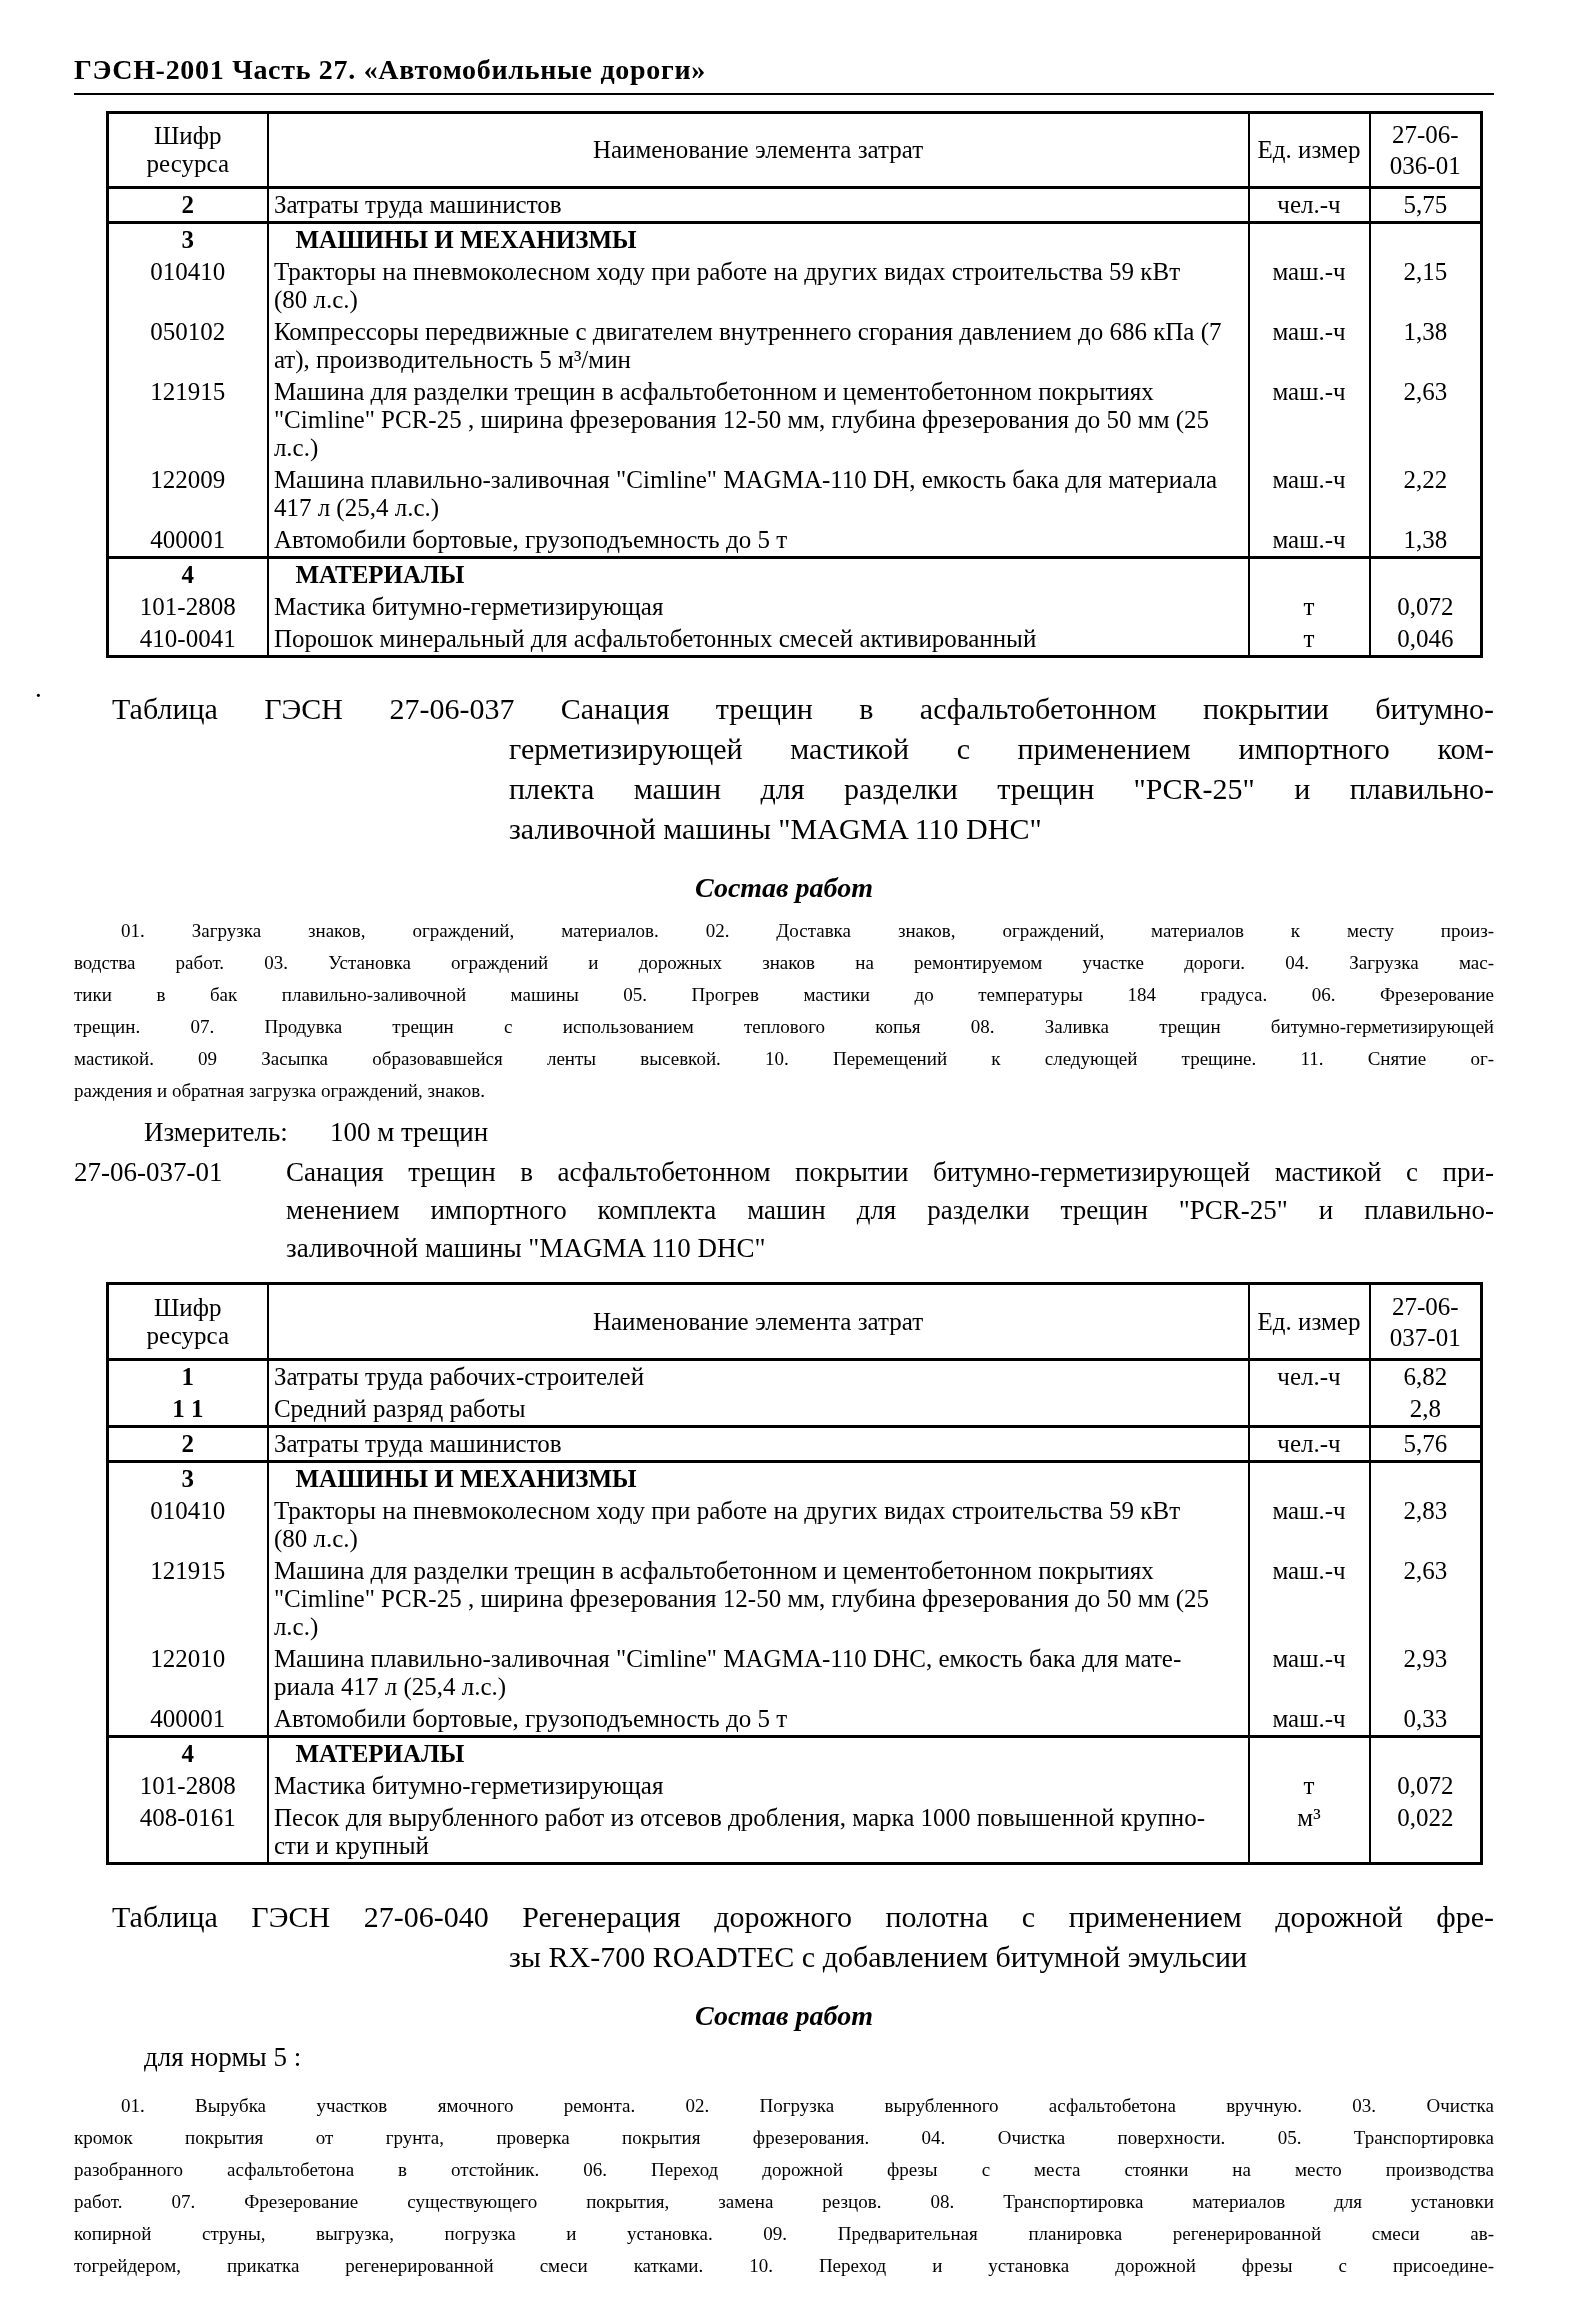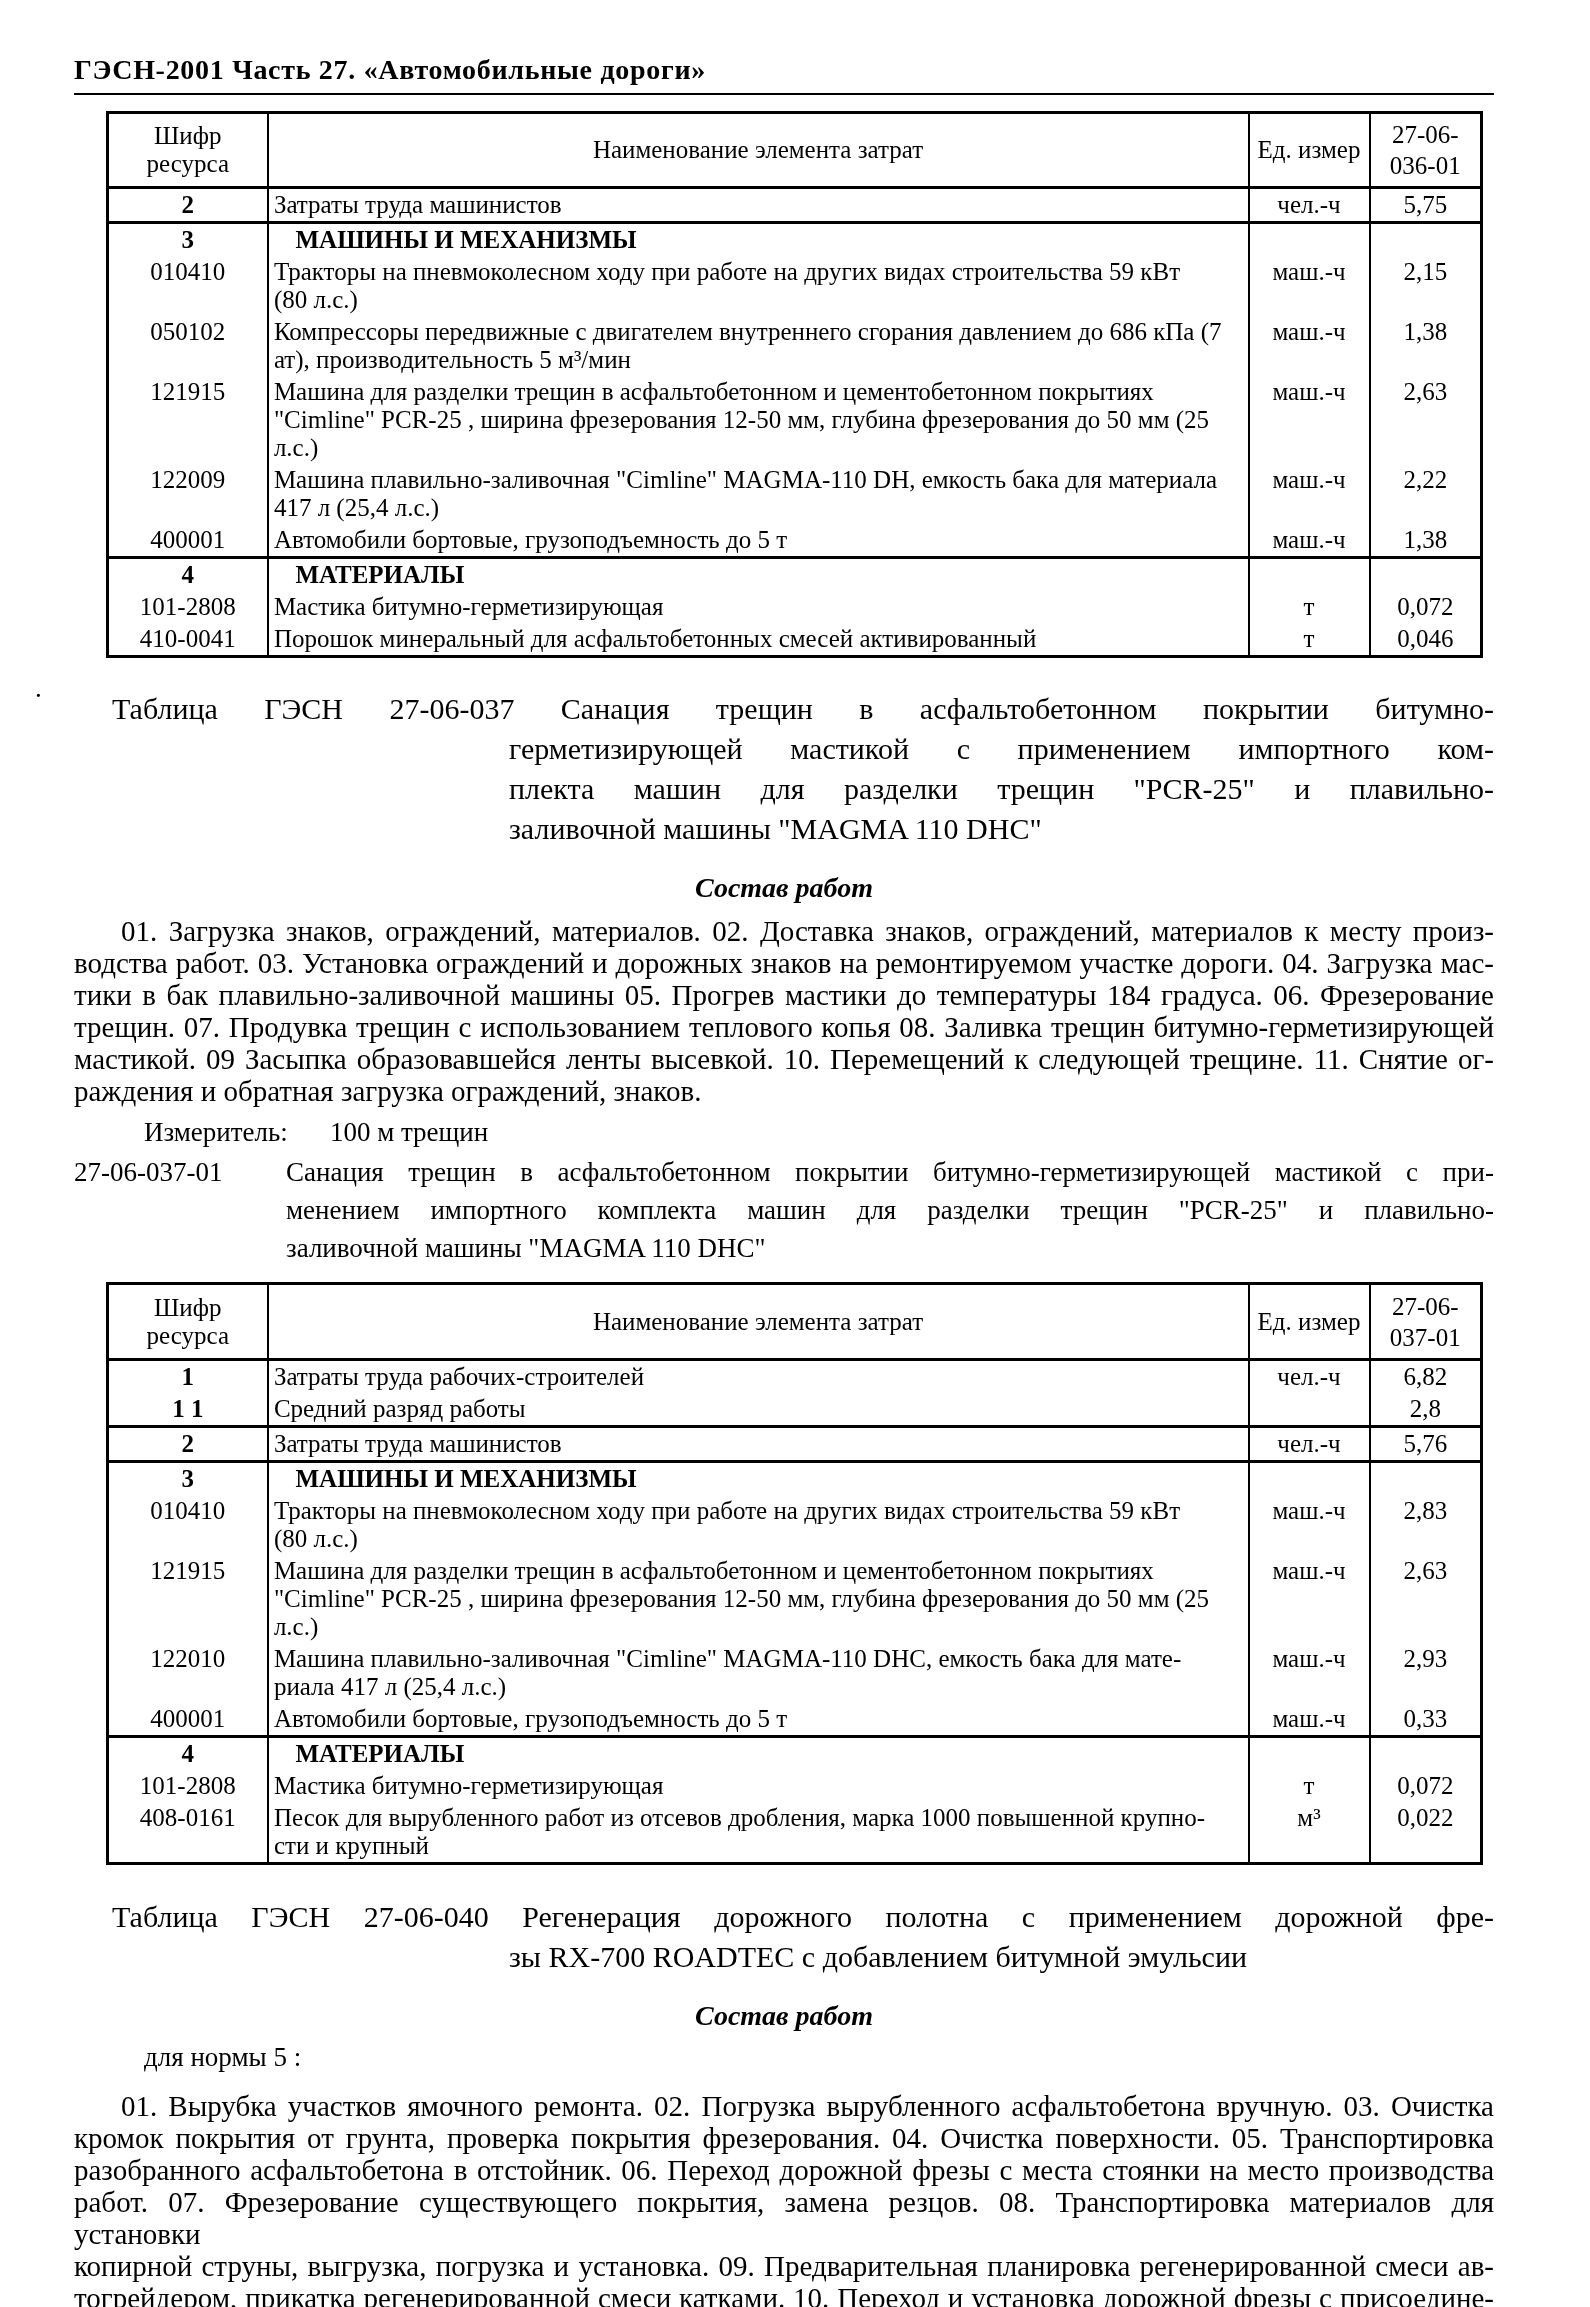--- a/index.html
+++ b/index.html
@@ -38,21 +38,21 @@
   .code-head div{line-height:31px;}
 
   
   .tbl-title{font-size:30px;font-weight:normal;line-height:40px;margin-top:31px;}
   .tbl-title .t-line{text-align:justify;text-align-last:justify;margin-left:38px;}
   .tbl-title .t-cont{margin-left:435px;}
   .tbl-title .t-last{text-align:left;text-align-last:left;}
 
   .sostav{font-style:italic;text-align:center;font-size:28px;margin-top:23px;line-height:32px;font-weight:bold;}
 
-  .para{font-size:29px;line-height:32px;margin-top:10.8px;}
+  .para{font-size:19px;line-height:32px;margin-top:10.8px;}
   .para .p-line{text-align:justify;text-align-last:justify;}
   .para .p-first{text-indent:47px;}
   .para .p-last{text-align:left;text-align-last:left;}
 
   .measure{font-size:27px;font-weight:normal;margin:8px 0 0 70px;line-height:34px;}
   .measure .m-val{margin-left:42px;}
 
   .norm-item{display:flex;margin-top:4px;font-size:27px;line-height:38px;}
   .norm-item .n-code{width:212px;flex:0 0 212px;}
   .norm-item .n-desc{flex:1;}

